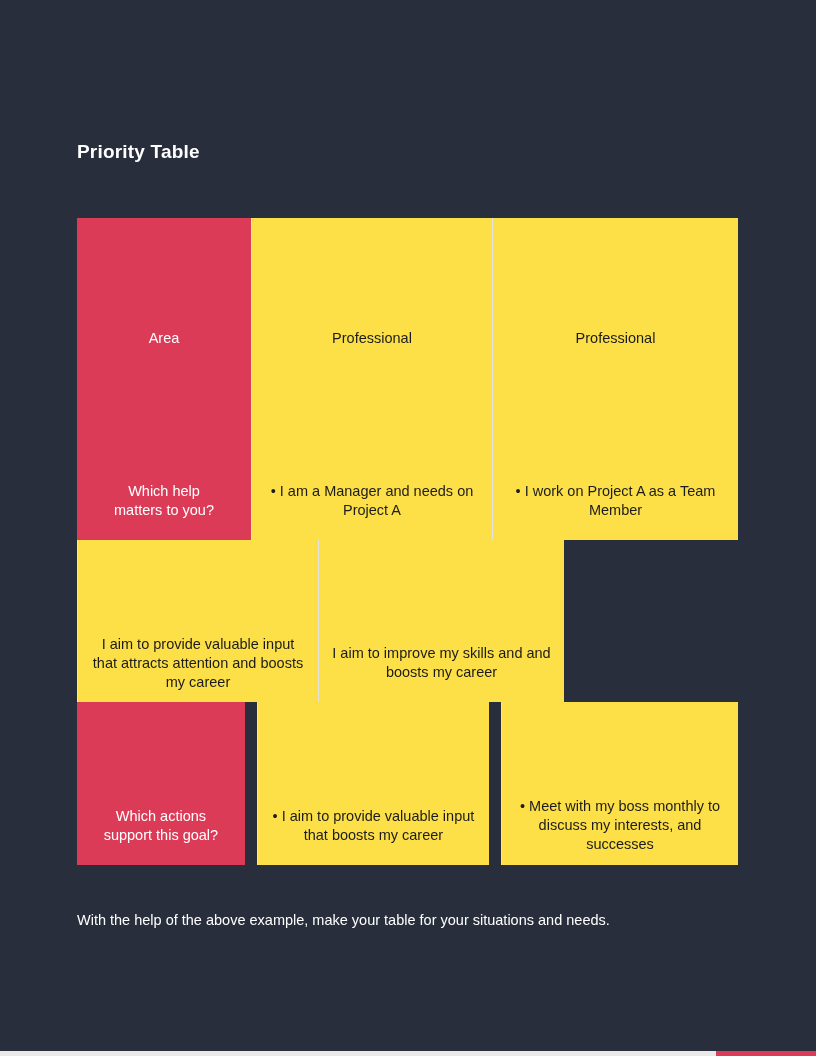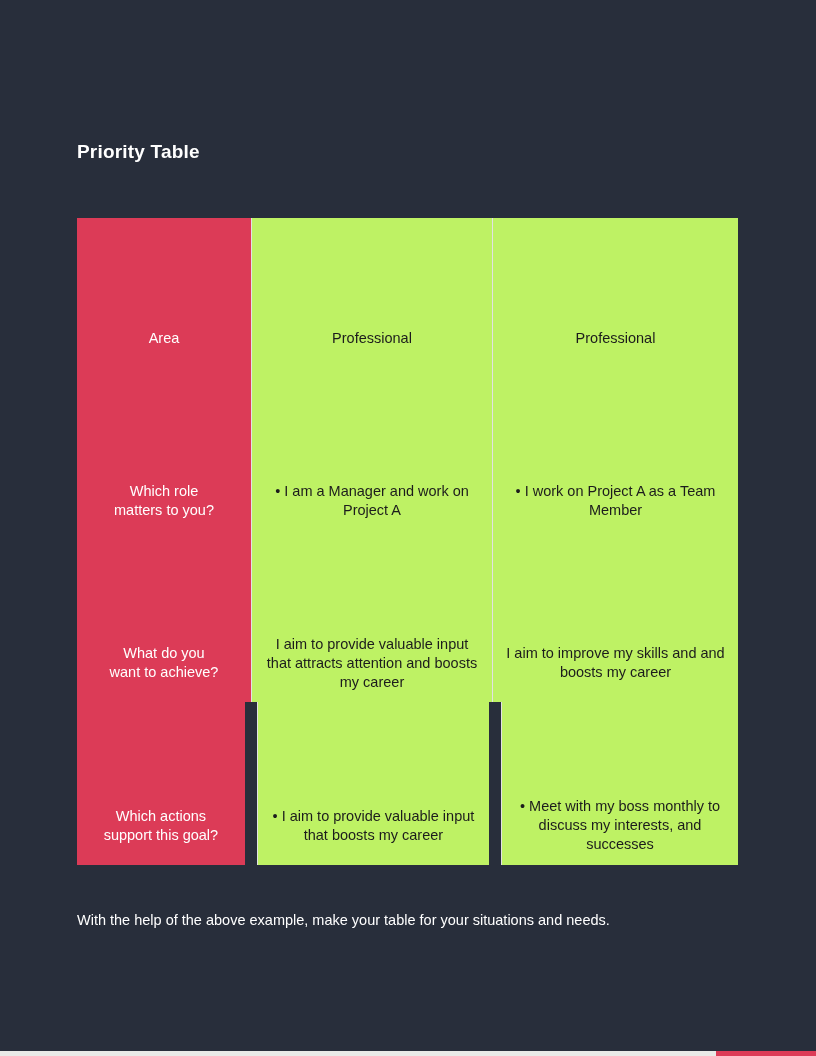--- a/index.html
+++ b/index.html
@@ -60,21 +60,21 @@
   }
   .cell.label {
     width: 174px;
     background: #dc3b57;
     color: #ffffff;
     font-size: 14.5px;
     line-height: 19px;
   }
   .cell.body {
     width: 241px;
-    background: #bef264;
+    background: #fde047;
     color: #1c1c1c;
     font-size: 14.5px;
     line-height: 19px;
     border-left: 1px solid #e2e2e2;
   }
   .cell.body.last {
     width: 246px;
   }
 
   
@@ -141,47 +141,41 @@
         <div class="ctext">Professional</div>
       </div>
       <div class="cell body last">
         <div class="ctext">Professional</div>
       </div>
     </div>
 
     <div class="trow r1">
       <div class="cell label">
         <div class="ctext">
-          <div>Which role</div>
+          <div>Which help</div>
           <div>matters to you?</div>
         </div>
       </div>
       <div class="cell body">
         <div class="ctext">
           <div class="bullets">
-            <div class="bullet-item">• I am a Manager and work on Project A</div>
+            <div class="bullet-item">• I am a Manager and needs on Project A</div>
           </div>
         </div>
       </div>
       <div class="cell body last">
         <div class="ctext">
           <div class="bullets">
             <div class="bullet-item">• I work on Project A as a Team Member</div>
           </div>
         </div>
       </div>
     </div>
 
     <div class="trow r2">
-      <div class="cell label">
-        <div class="ctext">
-          <div>What do you</div>
-          <div>want to achieve?</div>
-        </div>
-      </div>
       <div class="cell body">
         <div class="ctext">
           <div class="bullets">
             <div class="plain-item">I aim to provide valuable input that attracts attention and boosts my career</div>
           </div>
         </div>
       </div>
       <div class="cell body last">
         <div class="ctext">
           <div class="bullets">

